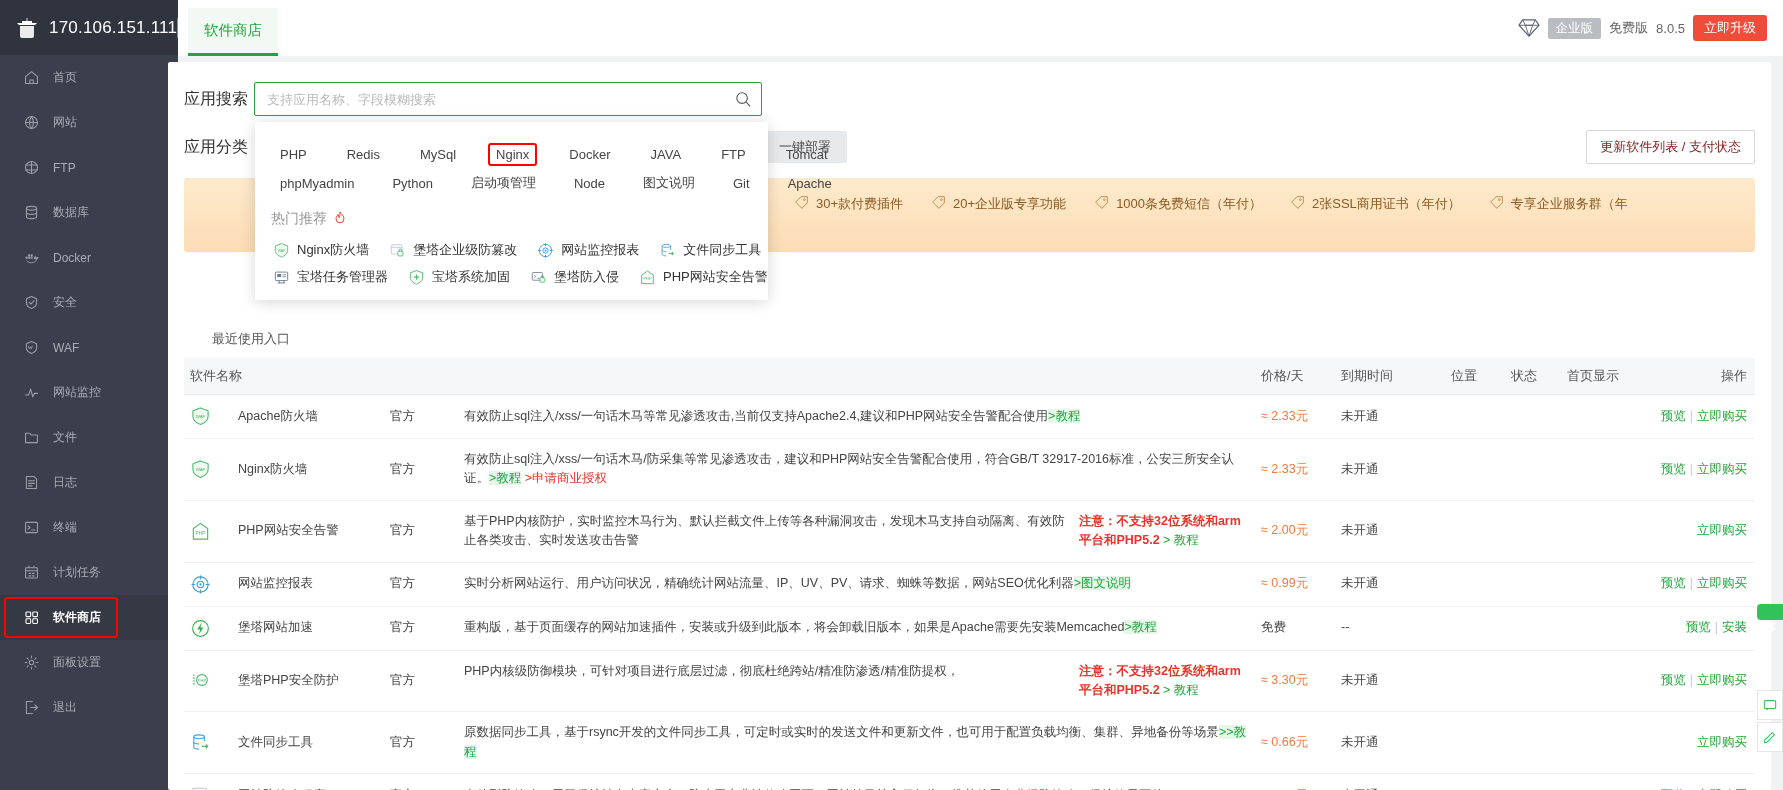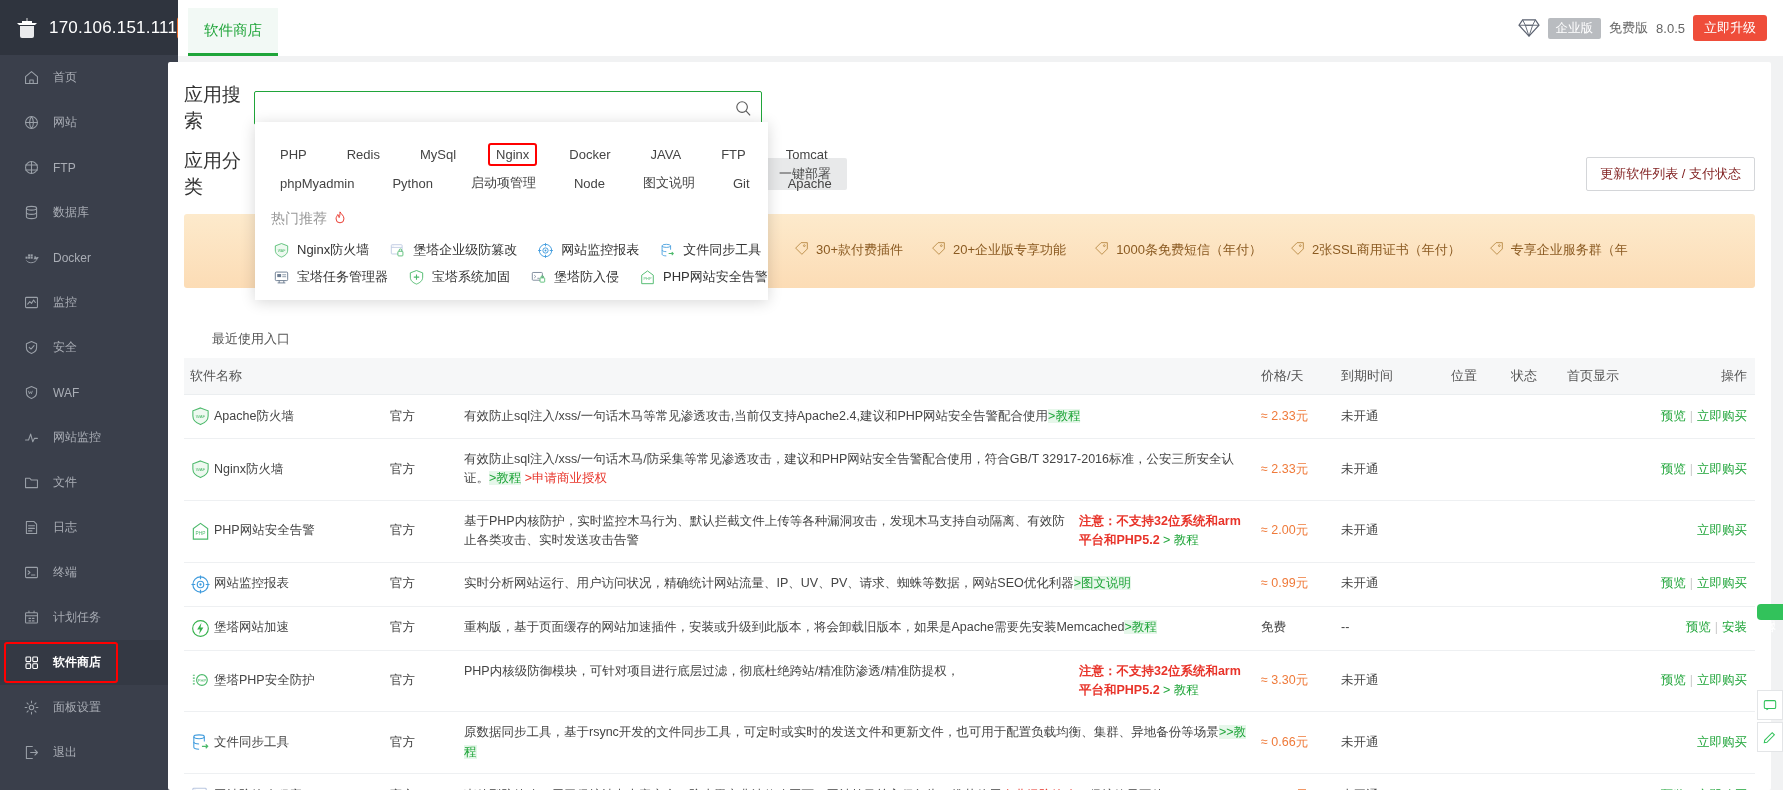--- a/index.html
+++ b/index.html
@@ -65,21 +65,21 @@
   .ver-num{color:#666;font-size:13px;}
   .upgrade-btn{
     background:#ef4d3a;color:#fff;font-size:13px;padding:4px 11px;border-radius:3px;cursor:pointer;
   }
   
   #main{
     position:absolute;left:168px;top:62px;right:12px;bottom:0;background:#fff;
     border-radius:2px;overflow:hidden;
   }
   .search-row{display:flex;align-items:center;padding:20px 0 0 16px;}
-  .row-label{width:70px;font-size:19px;color:#333;flex:none;}
+  .row-label{width:70px;font-size:16px;color:#333;flex:none;}
   .search-box{
     position:relative;width:508px;height:34px;border:1px solid #20a53a;background:#fff;
     display:flex;align-items:center;padding:0 34px 0 10px;border-radius:2px;
   }
   .search-box input{
     border:0;outline:0;width:100%;font-size:13px;color:#333;
     font-family:"Liberation Sans","DejaVu Sans",sans-serif;background:transparent;
   }
   .search-box input::placeholder{color:#b9b9b9;}
   .search-ico{position:absolute;right:9px;top:8px;}
@@ -97,21 +97,21 @@
   #banner{
     margin:14px 16px 0 16px;height:74px;border-radius:3px;
     background:linear-gradient(180deg,#fdeacc 0%,#fcdcb5 100%);
     position:relative;overflow:hidden;display:flex;align-items:center;
   }
   .banner-feat{
     display:flex;align-items:center;color:#8a5a21;font-size:13px;white-space:nowrap;margin-right:28px;
   }
   .banner-feat .bi{margin-right:7px;}
   #banner-inner{
-    display:flex;align-items:center;position:absolute;left:610px;top:27px;
+    display:flex;align-items:center;position:absolute;left:610px;top:17px;
   }
   .recent-label{
     position:absolute;left:16px;top:268px;font-size:13px;color:#555;margin-left:28px;
   }
   
   #table-wrap{position:absolute;left:16px;right:16px;top:296px;bottom:0;overflow:hidden;}
   table{width:100%;border-collapse:collapse;table-layout:fixed;}
   thead th{
     background:#f6f7f8;font-weight:400;color:#555;font-size:13px;text-align:left;
     padding:9px 6px;border-bottom:1px solid #ebeef0;
@@ -123,21 +123,21 @@
   .c-name{width:200px;}
   .c-src{width:74px;}
   .c-desc{width:auto;}
   .c-price{width:80px;}
   .c-exp{width:110px;}
   .c-pos{width:60px;}
   .c-status{width:56px;}
   .c-home{width:84px;}
   .c-act{width:110px;text-align:right;padding-right:8px;}
   thead th.c-act{text-align:right;}
-  .sw-name{display:flex;align-items:center;gap:3px;}
+  .sw-name{display:flex;align-items:center;gap:27px;}
   .sw-icon{width:21px;height:21px;flex:none;}
   .price{color:#ef7a3a;white-space:nowrap;}
   .price.free{color:#444;}
   .lnk-green{color:#20a53a;cursor:pointer;}
   .lnk-green-b{color:#20a53a;cursor:pointer;background:#e6f7ea;}
   .warn{color:#e8342a;font-weight:700;}
   .warn-n{color:#e8342a;}
   .act a{color:#20a53a;cursor:pointer;text-decoration:none;}
   .act .sep{color:#ccc;margin:0 4px;}
   .desc-split{display:flex;gap:10px;}
@@ -248,29 +248,20 @@
             <rect x="9" y="6.3" width="2.4" height="2.4"></rect>
             <path d="M2 12 h13 c2 0 3-1 3.4-2.4 -1.2-.6-2.6-.2-3 .4 -0.2-1.6-1.4-2.2-1.4-2.2 C13 9 14 11 12 12 Z"></path>
             <path d="M4 13.5c1.5 2.2 4 2.8 6.5 2.6 3-.3 5-1.8 6-4.2" stroke="#9aa0a8" stroke-width="1.1" fill="none"></path>
           </svg>
         </span>
         <span class="label">Docker</span>
       </div>
       <div class="nav-item">
         <span class="ni">
           <svg viewBox="0 0 20 20" width="17" height="17" fill="none" stroke="#9aa0a8" stroke-width="1.25" stroke-linecap="round" stroke-linejoin="round">
-            <rect x="3" y="4" width="14" height="12" rx="1"></rect>
-            <path d="M5.5 12 l2.5-3 2 2 2.5-4 2 3"></path>
-          </svg>
-        </span>
-        <span class="label">监控</span>
-      </div>
-      <div class="nav-item">
-        <span class="ni">
-          <svg viewBox="0 0 20 20" width="17" height="17" fill="none" stroke="#9aa0a8" stroke-width="1.25" stroke-linecap="round" stroke-linejoin="round">
             <path d="M10 3 L16 5.5 V10 c0 4-3 6-6 7 -3-1-6-3-6-7 V5.5 Z"></path>
             <path d="M7.3 9.8 L9.4 11.8 L13 7.8"></path>
           </svg>
         </span>
         <span class="label">安全</span>
       </div>
       <div class="nav-item">
         <span class="ni">
           <svg viewBox="0 0 20 20" width="17" height="17" fill="none" stroke="#9aa0a8" stroke-width="1.25" stroke-linecap="round" stroke-linejoin="round">
             <path d="M10 3 L16 5.5 V10 c0 4-3 6-6 7 -3-1-6-3-6-7 V5.5 Z"></path>
@@ -368,20 +359,21 @@
     <span class="ver-num">8.0.5</span>
     <span class="upgrade-btn">立即升级</span>
   </div>
 </div>
 
 <div id="main">
 
   <div class="search-row">
     <div class="row-label">应用搜索</div>
     <div class="search-box">
+      <input type="text" placeholder="支持应用名称、字段模糊搜索" style="">
       <span class="search-ico">
         <svg viewBox="0 0 18 18" width="17" height="17">
           <circle cx="7.5" cy="7.5" r="5.6" fill="none" stroke="#5a5a5a" stroke-width="1.2"></circle>
           <path d="M11.6 11.6 L16 16.2" stroke="#5a5a5a" stroke-width="1.2" fill="none"></path>
         </svg>
       </span>
     </div>
   </div>
 
   <div class="cat-row">

